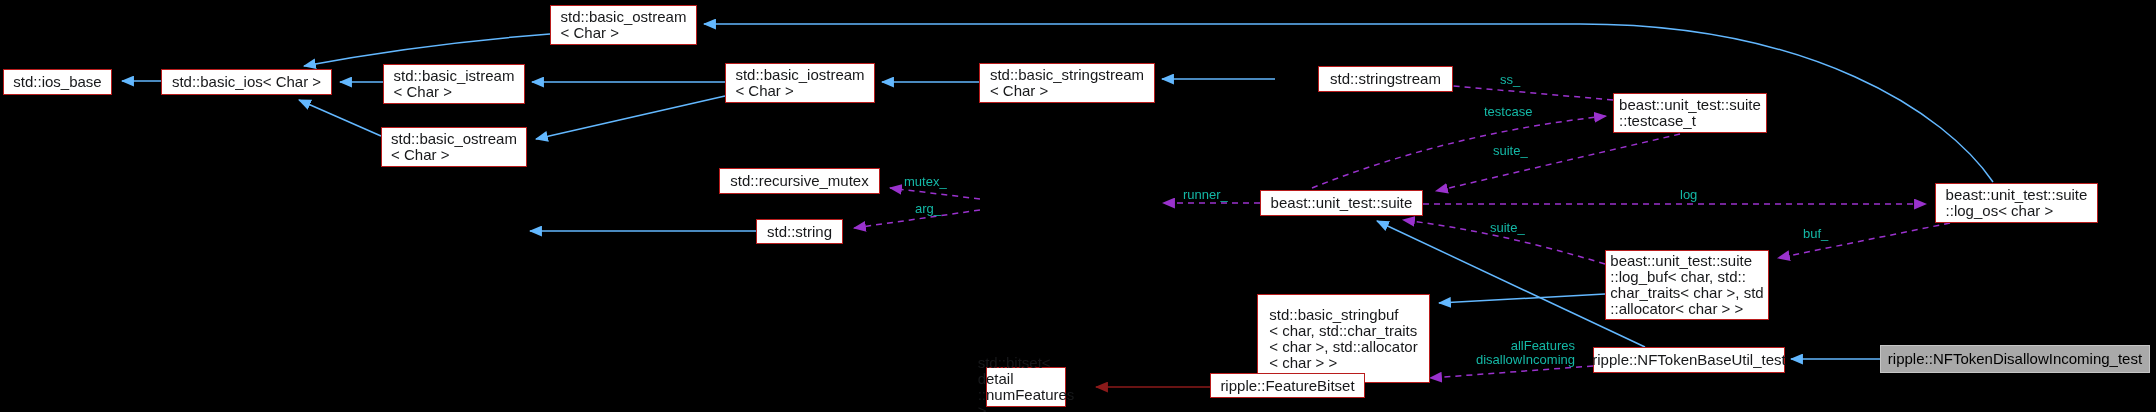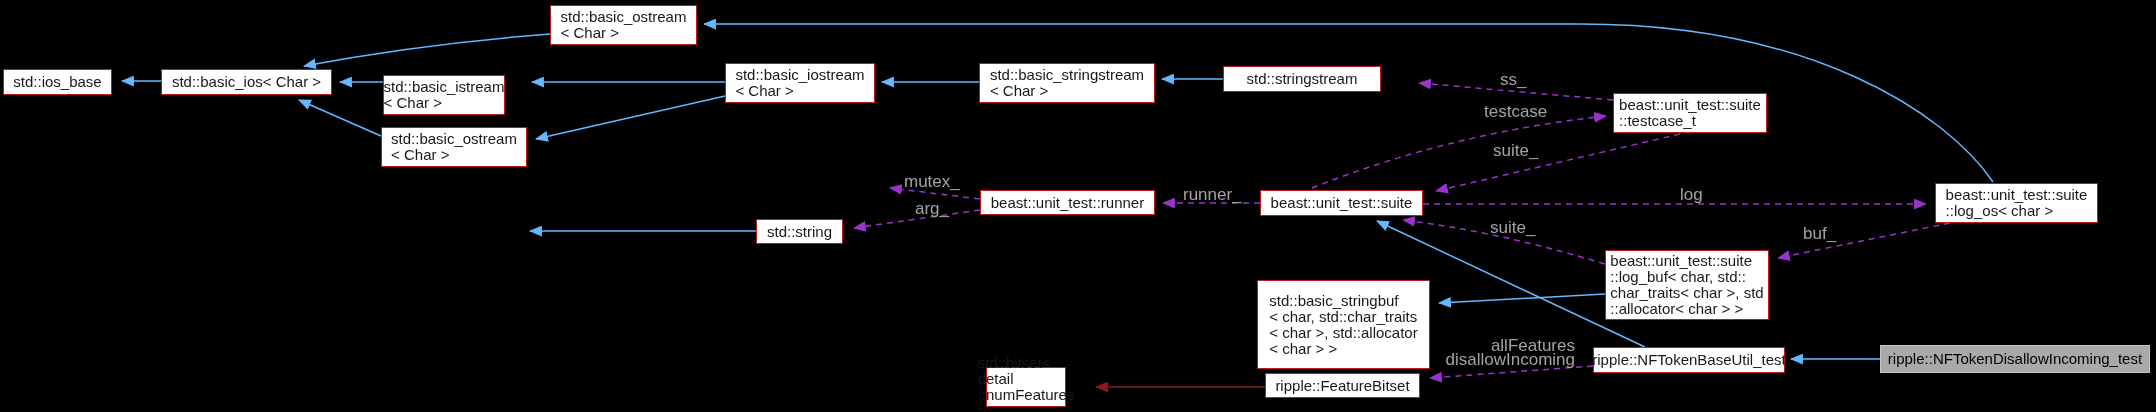--- a/index.html
+++ b/index.html
@@ -10,21 +10,21 @@
   #edges { position:absolute; left:0; top:0; }
   .node {
     position:absolute; box-sizing:border-box;
     background:#ffffff; border:1px solid #b91c1c; color:#17181a;
     display:flex; align-items:center; justify-content:center;
     text-align:left; white-space:pre-line;
     font-size:15px; line-height:16px;
   }
   .node--highlight { background:#a9a9a9; border-color:#c6c6c6; color:#000; }
   .edge-label {
-    position:absolute; color:#a3a3a3; font-size:17px; line-height:13.5px;
+    position:absolute; color:#14b8a6; font-size:13px; line-height:13.5px;
     white-space:pre-line;
   }
   .edge-label--center { text-align:right; }
 </style>
 </head>
 <body>
 
 <div id="canvas">
 
   <svg id="edges" width="2156" height="412" viewBox="0 0 2156 412">
@@ -71,69 +71,69 @@
       <path d="M1950,223 L1778,258" marker-end="url(#ah-purple)"></path>
       <path d="M1605,264 Q1500,232 1403,220" marker-end="url(#ah-purple)"></path>
       <path d="M1593,366 L1430,378" marker-end="url(#ah-purple)"></path>
     </g>
   </svg>
 
   <div class="node" style="left:3px;top:69px;width:109px;height:26px">std::ios_base</div>
 
   <div class="node" style="left:161px;top:69px;width:171px;height:26px">std::basic_ios&lt; Char &gt;</div>
 
-  <div class="node" style="left:383px;top:75px;width:122px;height:40px">std::basic_istream
+  <div class="node" style="left:383px;top:64px;width:142px;height:40px">std::basic_istream
 &lt; Char &gt;</div>
 
   <div class="node" style="left:550px;top:5px;width:147px;height:40px">std::basic_ostream
 &lt; Char &gt;</div>
 
   <div class="node" style="left:381px;top:127px;width:146px;height:40px">std::basic_ostream
 &lt; Char &gt;</div>
 
   <div class="node" style="left:725px;top:63px;width:150px;height:40px">std::basic_iostream
 &lt; Char &gt;</div>
 
   <div class="node" style="left:979px;top:63px;width:176px;height:40px">std::basic_stringstream
 &lt; Char &gt;</div>
 
-  <div class="node" style="left:1223px;top:66px;width:158px;height:26px">std::stringstream</div>
+  <div class="node" style="left:1318px;top:66px;width:135px;height:26px">std::stringstream</div>
 
   <div class="node" style="left:1613px;top:93px;width:154px;height:40px">beast::unit_test::suite
 ::testcase_t</div>
 
+  <div class="node" style="left:719px;top:168px;width:161px;height:26px">std::recursive_mutex</div>
 
-  <div class="node" style="left:980px;top:190px;width:175px;height:25px">beast::unit_test::runner</div>
 
 
   <div class="node" style="left:756px;top:219px;width:87px;height:25px">std::string</div>
 
   <div class="node" style="left:1260px;top:190px;width:163px;height:26px">beast::unit_test::suite</div>
 
   <div class="node" style="left:1935px;top:183px;width:163px;height:40px">beast::unit_test::suite
 ::log_os&lt; char &gt;</div>
 
   <div class="node" style="left:1605px;top:250px;width:164px;height:70px">beast::unit_test::suite
 ::log_buf&lt; char, std::
 char_traits&lt; char &gt;, std
 ::allocator&lt; char &gt; &gt;</div>
 
-  <div class="node" style="left:1257px;top:280px;width:173px;height:89px">std::basic_stringbuf
+  <div class="node" style="left:1257px;top:294px;width:173px;height:89px">std::basic_stringbuf
 &lt; char, std::char_traits
 &lt; char &gt;, std::allocator
 &lt; char &gt; &gt;</div>
 
   <div class="node" style="left:1593px;top:347px;width:192px;height:26px">ripple::NFTokenBaseUtil_test</div>
 
   <div class="node node--highlight" style="left:1880px;top:345px;width:270px;height:28px">ripple::NFTokenDisallowIncoming_test</div>
 
   <div class="node" style="left:986px;top:367px;width:80px;height:40px">std::bitset&lt; detail
 ::numFeatures &gt;</div>
 
-  <div class="node" style="left:1265px;top:373px;width:155px;height:25px">ripple::FeatureBitset</div>
+  <div class="node" style="left:1210px;top:373px;width:155px;height:25px">ripple::FeatureBitset</div>
 
   <div class="edge-label" style="left:1500px;top:73px">ss_</div>
 
   <div class="edge-label" style="left:1484px;top:105px">testcase</div>
 
   <div class="edge-label" style="left:1493px;top:144px">suite_</div>
 
   <div class="edge-label" style="left:1183px;top:188px">runner_</div>
 
   <div class="edge-label" style="left:904px;top:175px">mutex_</div>

